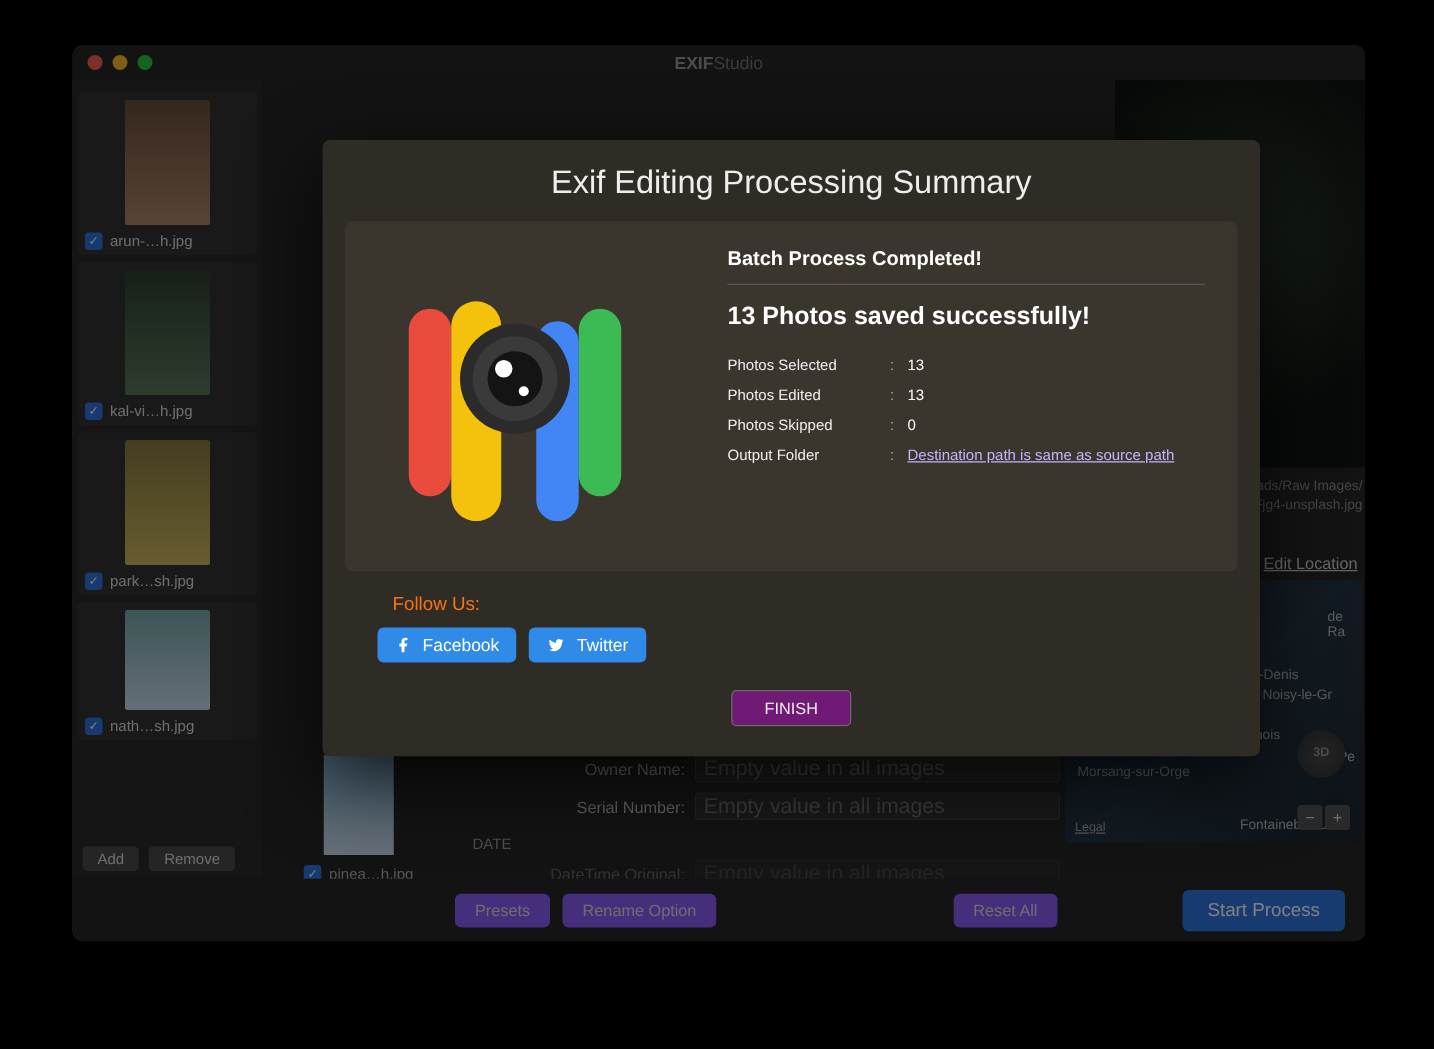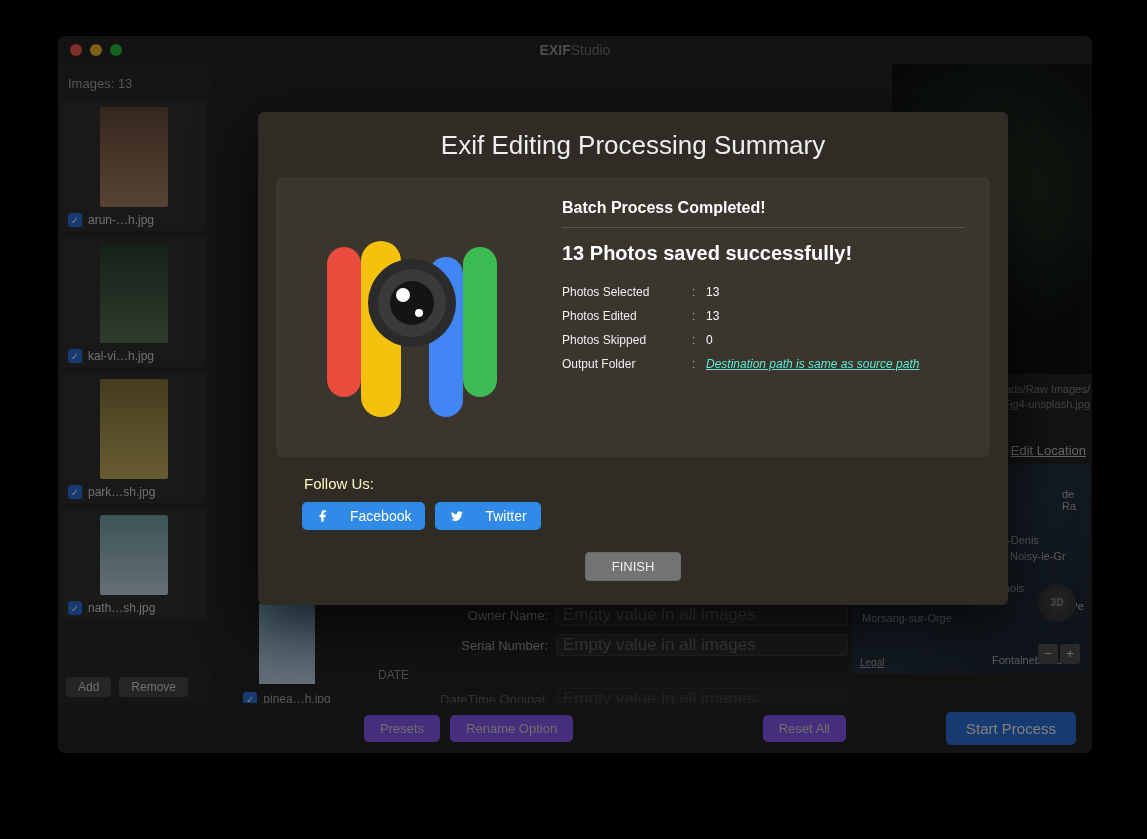--- a/index.html
+++ b/index.html
@@ -132,41 +132,41 @@
   .modal {
     position:absolute; left:200px; top:76px; width:750px;
     background:#2f2b25; border-radius:6px; padding:18px 0 24px;
     box-shadow:0 20px 60px rgba(0,0,0,0.7);
     color:#eee;
   }
   .modal-title { text-align:center; font-size:26px; font-weight:500; margin-bottom:16px;}
   .modal-body-card {
     margin:0 18px; background:#3a362e; border-radius:6px;
     padding:22px 26px 22px 26px;
-    display:flex; gap:40px; min-height:280px;
+    display:flex; gap:60px; min-height:280px;
   }
   .logo { width:220px; display:flex; align-items:center; justify-content:center;}
   .summary { flex:1; }
   .completed { font-size:16px; font-weight:600; color:#fff; padding-bottom:10px; border-bottom:1px solid #555;}
   .success { font-size:20px; font-weight:600; color:#fff; margin:14px 0 20px;}
   .stat-row { display:flex; font-size:12px; color:#eee; margin-bottom:10px;}
   .stat-row .k { width:130px;}
   .stat-row .sep { width:14px; color:#aaa;}
   .stat-row .v { color:#fff;}
-  .stat-row .v.link { color:#5eead4; text-decoration:underline; cursor:pointer;font-style:italic;}
+  .stat-row .v.link { color:#c4b5fd; text-decoration:underline; cursor:pointer;}
   .follow-block { margin:12px 18px 0; padding:0 26px;}
-  .follow-label { font-size:15px; font-weight:500; color:#fef9c3; margin:18px 2px 10px;}
+  .follow-label { font-size:15px; font-weight:500; color:#f97316; margin:18px 12px 10px;}
   .social-row { display:flex; gap:10px;}
   .social {
     background:#2f8ae8; color:#fff; border:none; border-radius:5px;
-    padding:6px 14px; font-size:14px; display:flex; align-items:center; gap:20px; cursor:pointer;
+    padding:6px 14px; font-size:14px; display:flex; align-items:center; gap:8px; cursor:pointer;
   }
   .finish-row { margin-top:22px; text-align:center;}
   .finish-btn {
-    background:#737373; border:1px solid #6a6a6a; border-radius:4px;
+    background:#701a75; border:1px solid #6a6a6a; border-radius:4px;
     color:#eee; padding:6px 26px; font-size:13px; cursor:pointer;
   }
 
   
   .tvar1 { background: linear-gradient(#6b4e3a,#b0886c);}
   .tvar2 { background: linear-gradient(#2e4030,#5a7a5c);}
   .tvar3 { background: linear-gradient(#8a7a40,#cfb860);}
   .tvar4 { background: linear-gradient(#7aa,#cde);}
 </style>
 </head>
@@ -179,24 +179,20 @@
     <div class="dot yellow"></div>
     <div class="dot green"></div>
     <div class="app-title">
       <b>EXIF</b><span>Studio</span>
     </div>
   </div>
 
   <div class="body">
 
     <div class="sidebar">
-      <div class="sidebar-head">
-        <span>Images:</span>
-        <span>13</span>
-      </div>
       <div class="thumb-list">
         <div class="thumb-card">
           <div class="thumb-img tvar1"></div>
           <div class="thumb-footer">
             <div class="cb">✓</div>
             <div class="thumb-name">arun-…h.jpg</div>
           </div>
         </div>
         <div class="thumb-card">
           <div class="thumb-img tvar2"></div>

